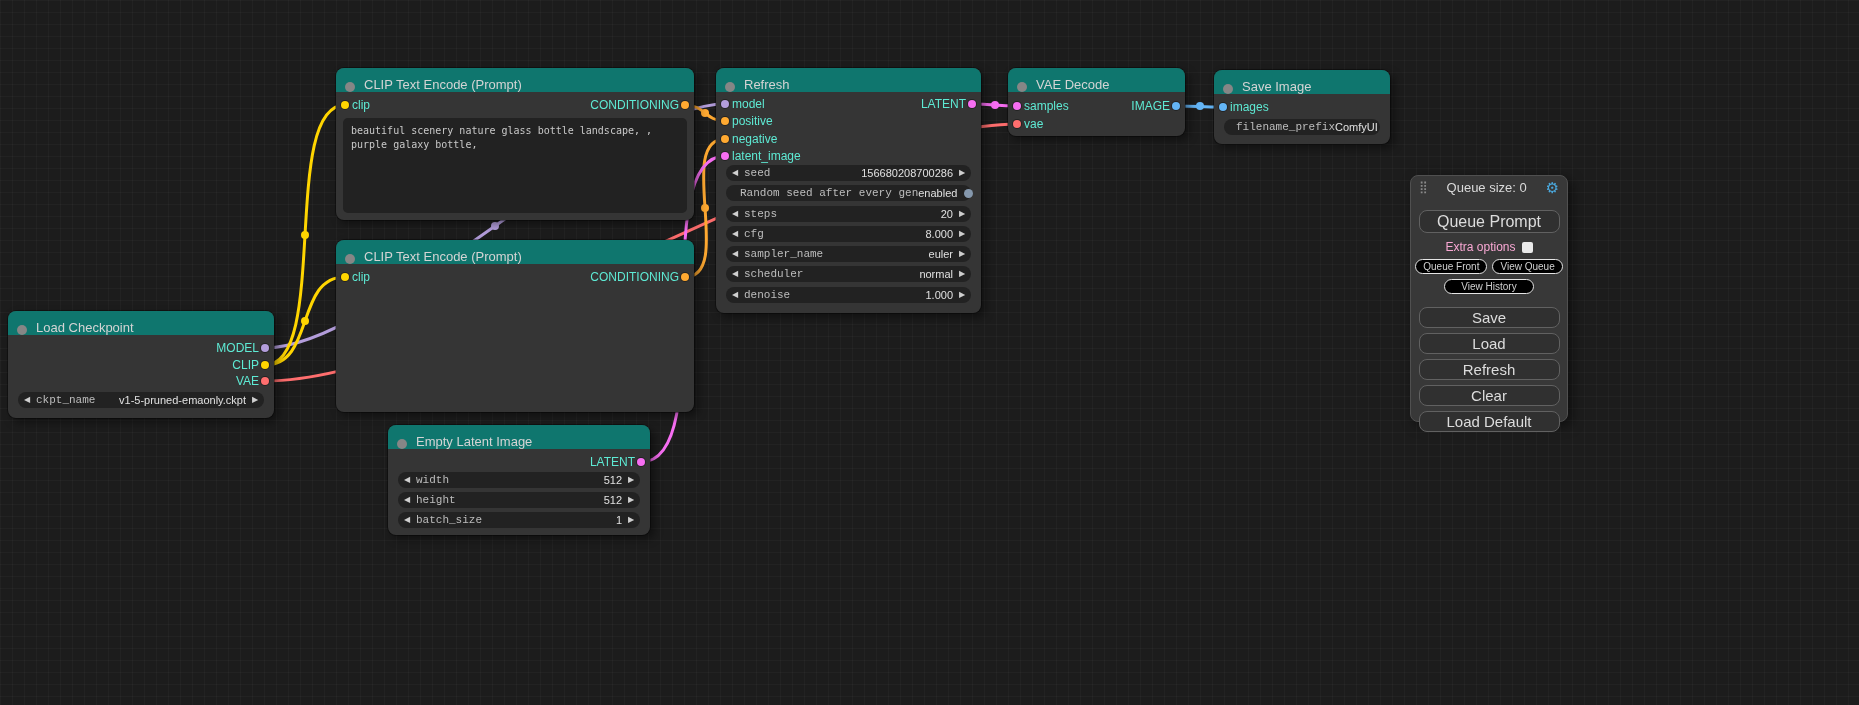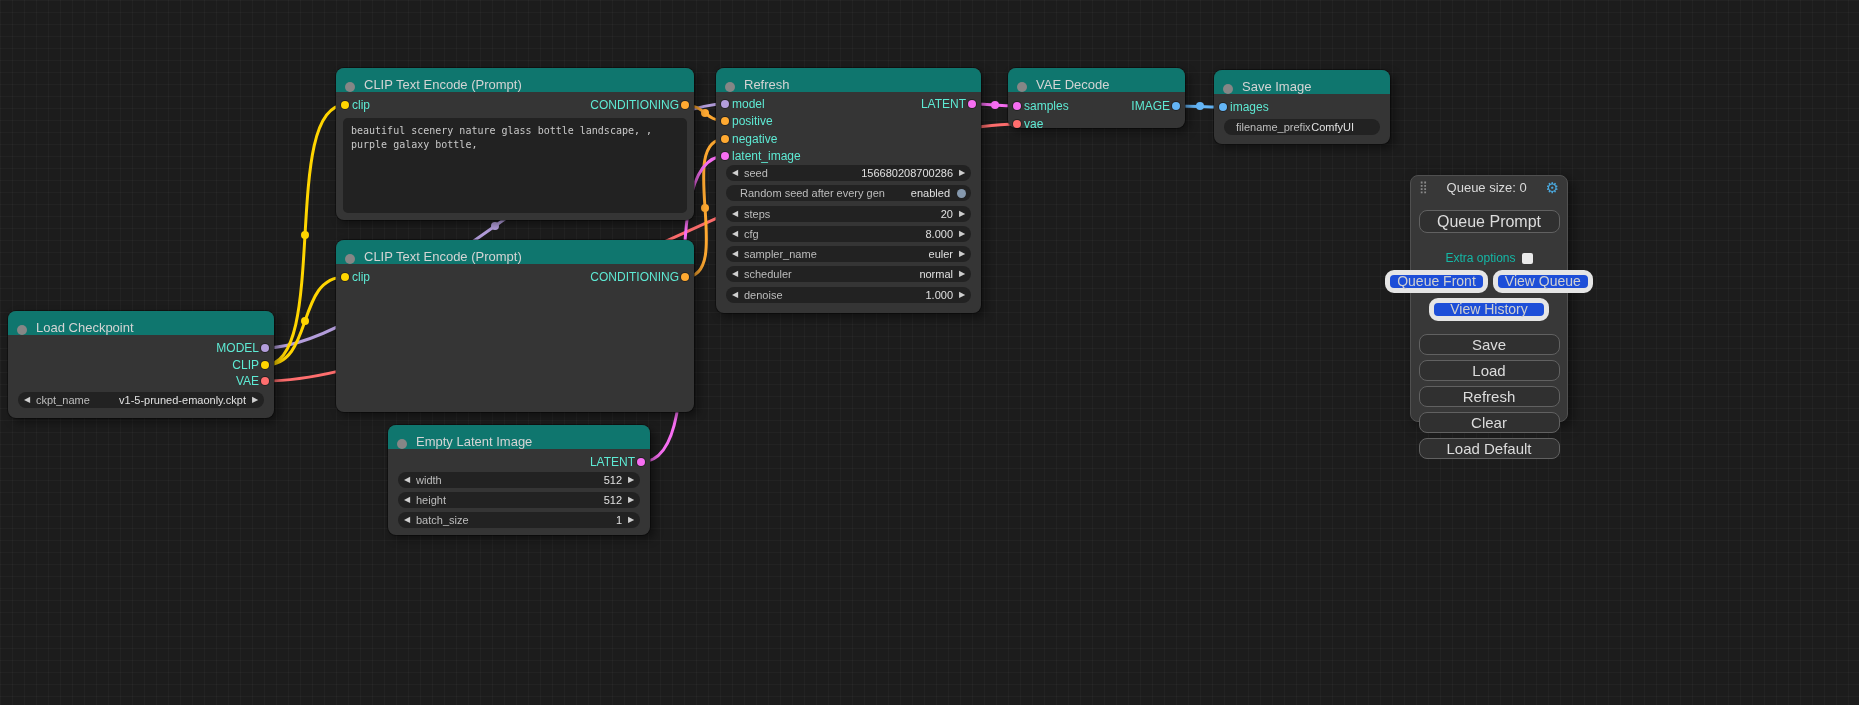--- a/index.html
+++ b/index.html
@@ -33,21 +33,21 @@
   .dot { position:absolute; width:8px; height:8px; border-radius:50%; box-shadow:0 0 0 1px rgba(0,0,0,0.35); }
   .dot.in  { left:5px; }
   .dot.out { right:5px; }
 
   .widget {
     position:absolute; left:10px; right:10px; height:16px; background:#222222;
     border-radius:8px; display:flex; align-items:center;
     font-size:11px; color:#c9c9c9; white-space:nowrap;
   }
   .widget .arr { width:18px; flex:none; text-align:center; font-size:8px; color:#cfcfcf; line-height:16px; }
-  .widget .wlabel { color:#bdbdbd; }
+  .widget .wlabel { color:#bdbdbd;font-family:Liberation Mono, monospace; }
   .widget .wvalue { margin-left:auto; color:#e0e0e0; }
   .widget.noarrow { padding:0 12px; }
   .widget.toggle { padding-left:14px; }
   .tdot { width:9px; height:9px; border-radius:50%; background:#8598ad; margin:0 5px 0 7px; flex:none; }
 
   .prompt {
     position:absolute; left:7px; right:7px; bottom:7px; background:#222222;
     border-radius:5px; padding:6px 8px; overflow:hidden;
     font-family:"DejaVu Sans Mono", monospace; font-size:10px; line-height:14px;
     color:#c9c9c9; text-align:left; white-space:pre-wrap; word-break:break-word;
@@ -63,25 +63,25 @@
   .qtitle { flex:1; text-align:center; color:#dadada; font-size:13px; }
   .qgear { font-size:15px; line-height:15px; }
   .qbtn {
     display:block; width:141px; margin:5px auto 0; height:21px;
     background:#303030; border:1px solid #616161; border-radius:8px;
     color:#dcdcdc; font-size:15px; text-align:center; line-height:19px;
     font-family:"Liberation Sans", sans-serif;
   }
   .qbtn.main { height:23px; line-height:21px; font-size:16px; margin-top:12px; }
   .qbtn.gap  { margin-top:13px; }
-  .qextra { display:flex; justify-content:center; align-items:center; gap:6px; margin-top:18px; color:#14b8a6; font-size:12px; }
+  .qextra { display:flex; justify-content:center; align-items:center; gap:6px; margin-top:7px; color:#f9a8d4; font-size:12px; }
   .qcheck { width:11px; height:11px; background:#eaeaea; border-radius:2px; }
   .qsmallrow { display:flex; justify-content:center; gap:5px; margin-top:5px; }
   .qsmall {
-    font-size:14px; color:#d0d0d0; background:#1d4ed8; border:5px solid #e5e5e5;
+    font-size:10px; color:#d0d0d0; background:#000000; border:1px solid #e5e5e5;
     border-radius:9px; padding:1px 7px; line-height:11px; white-space:nowrap;
   }
 </style>
 </head>
 <body>
 
 <div id="canvas">
 
   <svg id="wires" width="1859" height="705">
     <path d="M265,348 C380,348 610,104 725,104" style="stroke:var(--c-model)"></path>
@@ -224,21 +224,21 @@
       <span class="arr">▶</span>
     </div>
     <div class="widget" style="top:219px">
       <span class="arr">◀</span>
       <span class="wlabel">denoise</span>
       <span class="wvalue">1.000</span>
       <span class="arr">▶</span>
     </div>
   </div>
 
-  <div class="node" style="left:1008px;top:68px;width:177px;height:60px">
+  <div class="node" style="left:1008px;top:68px;width:177px;height:68px">
     <div class="ntitle">
       <span class="ndot"></span>
       <span class="ntext">VAE Decode</span>
     </div>
     <span class="slotlabel in" style="top:31px">samples</span>
     <span class="slotlabel in" style="top:49px">vae</span>
     <span class="slotlabel out" style="top:31px">IMAGE</span>
     <span class="dot in" style="top:34px;background:var(--c-latent)"></span>
     <span class="dot in" style="top:52px;background:var(--c-vae)"></span>
     <span class="dot out" style="top:34px;background:var(--c-image)"></span>

